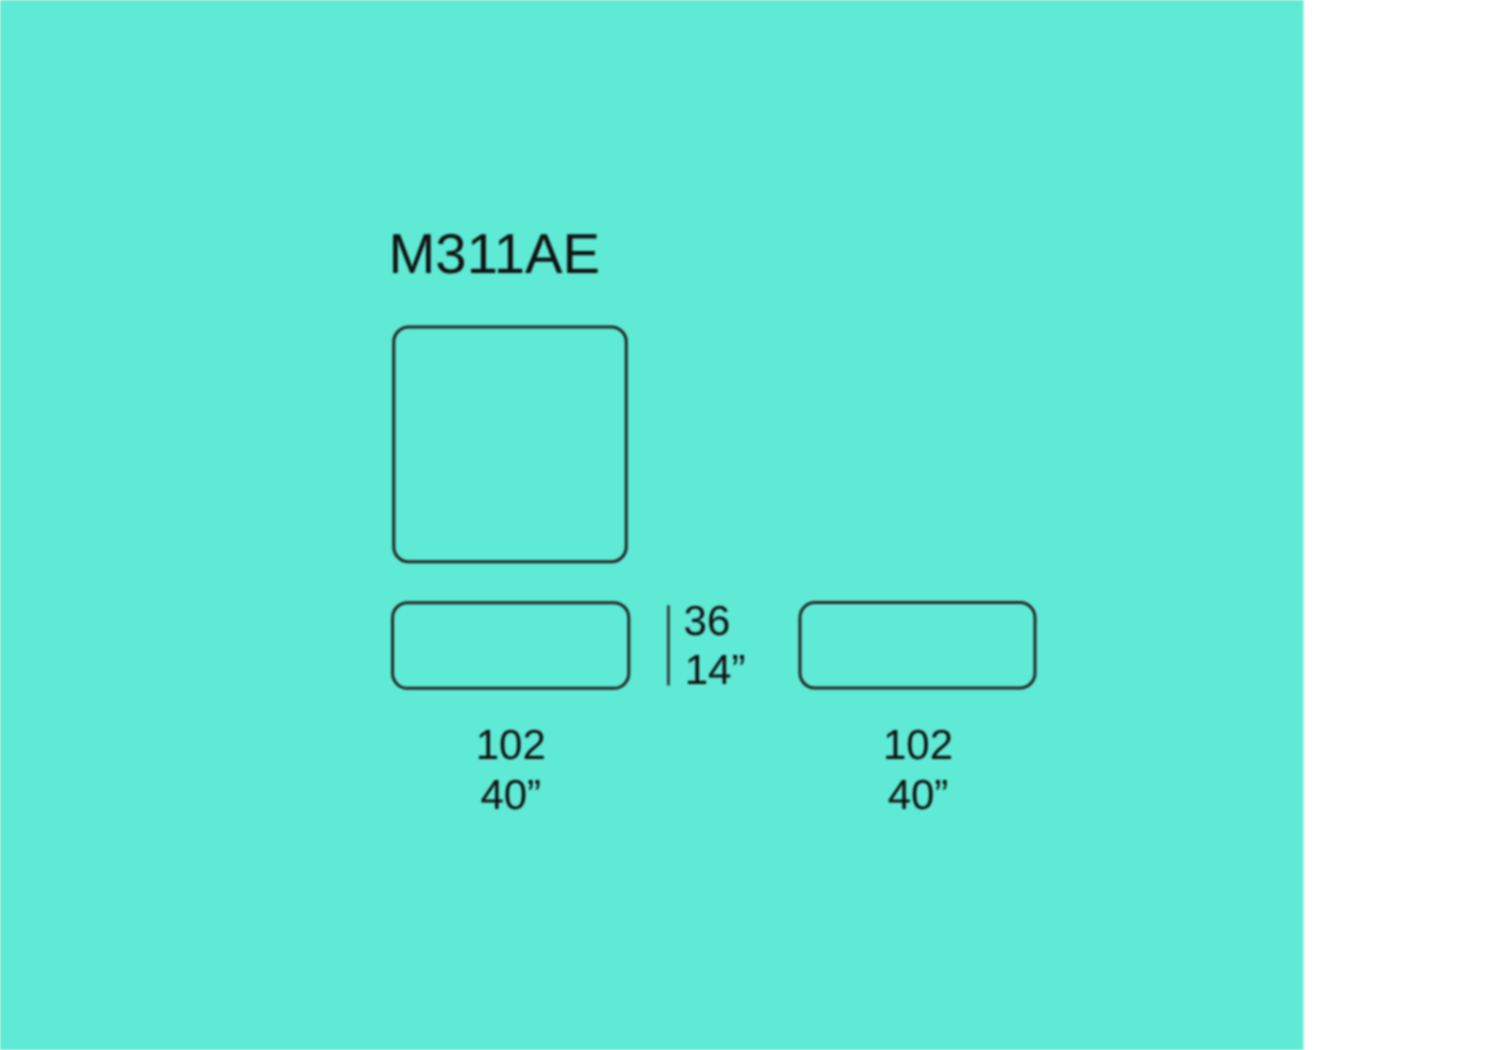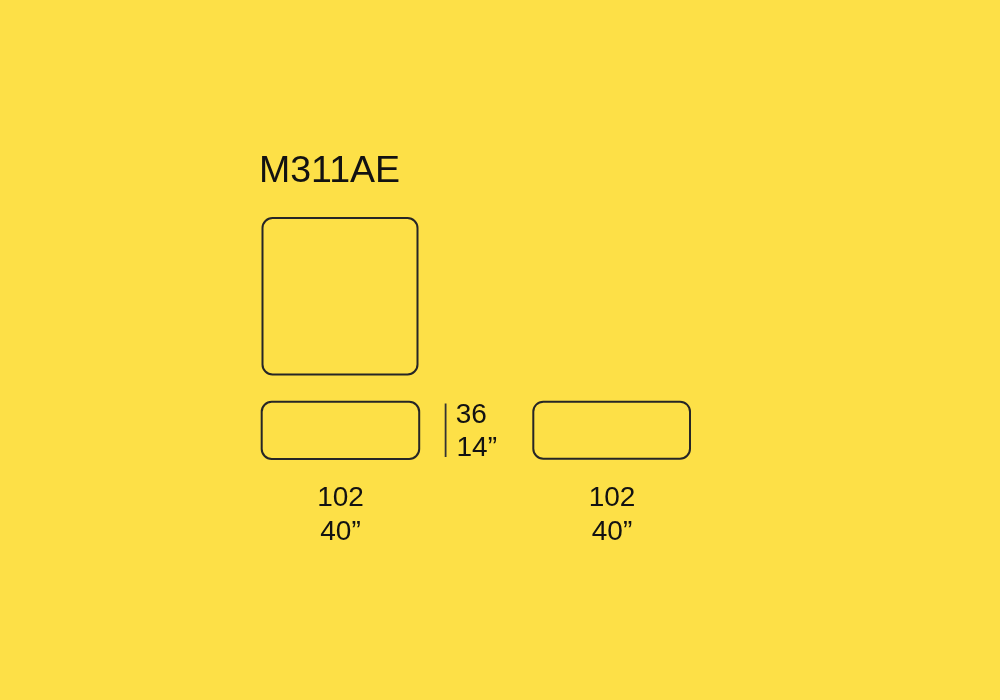--- a/index.html
+++ b/index.html
@@ -1,16 +1,16 @@
 <!DOCTYPE html>
 <html><head>
 <meta charset="utf-8">
 <style>
   html,body{margin:0;padding:0;background:#ffffff;}
-  .page{position:relative;width:1000px;height:700px;background:#fde047;overflow:hidden;filter:blur(0.7px);}
+  .page{position:relative;width:869px;height:700px;background:#5eead4;overflow:hidden;filter:blur(0.7px);}
   svg{position:absolute;left:0;top:0;}
   text{font-family:"Liberation Sans",sans-serif;fill:#121212;}
 </style>
 </head>
 <body>
 <div class="page">
 <svg width="1000" height="700" viewBox="0 0 1000 700">
 
   <text x="259" y="182" font-size="37.5">M311AE</text>
 

